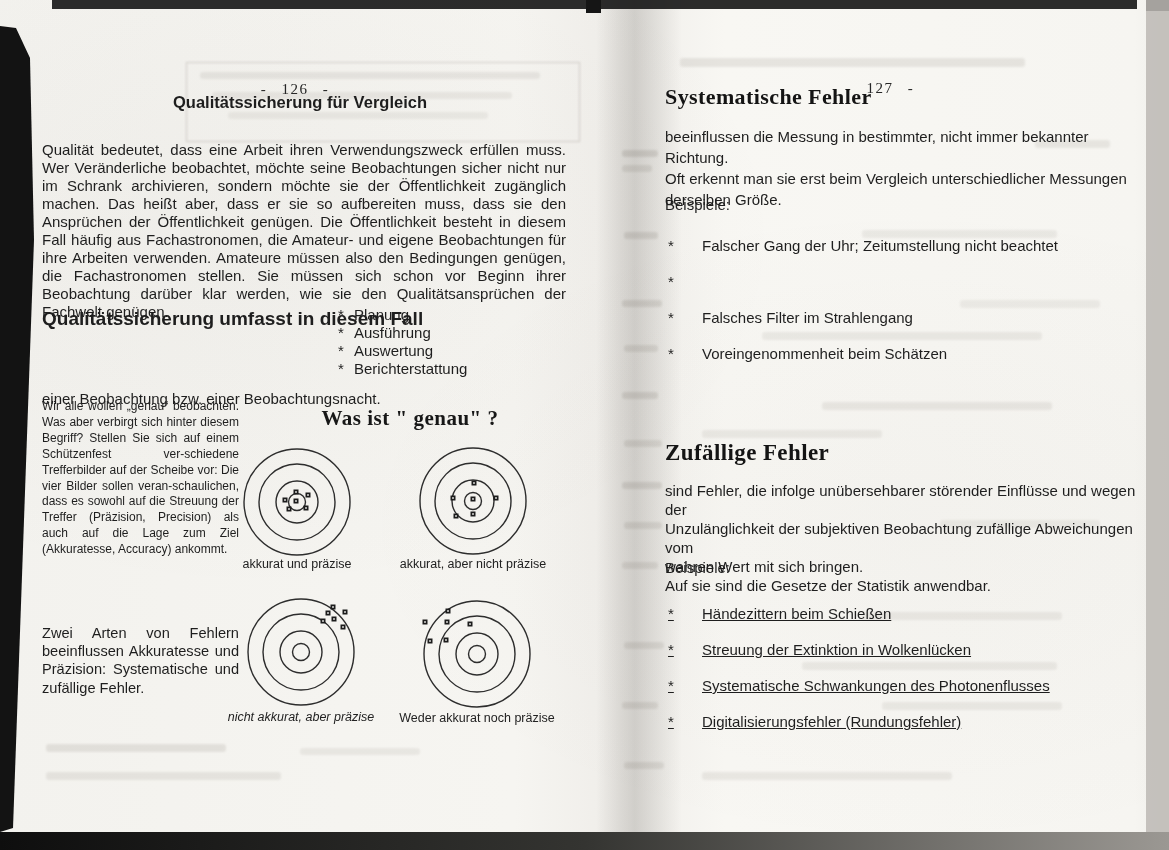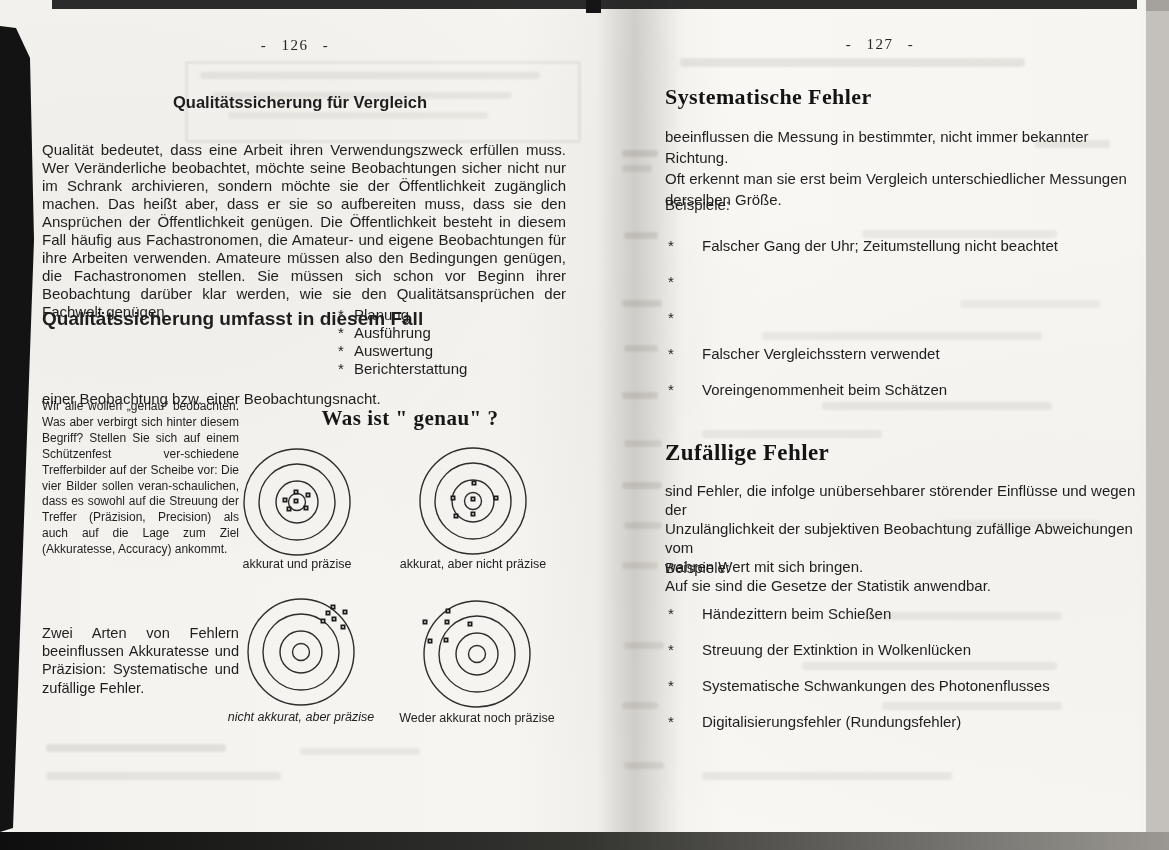--- a/index.html
+++ b/index.html
@@ -8,21 +8,21 @@
     font-family:"Liberation Sans",sans-serif;color:#1e1e1e;
     background:
       radial-gradient(ellipse at 22% 28%, rgba(60,50,40,0.03), transparent 42%),
       radial-gradient(ellipse at 78% 62%, rgba(60,50,40,0.025), transparent 45%),
       linear-gradient(90deg,#f3f2ee 0%,#f6f5f1 44%,#efede9 53%,#f8f7f3 62%,#f6f5f1 97%,#efeeea 100%);
   }
   .abs{position:absolute;}
   .ghost{position:absolute;background:#6a6257;border-radius:3px;filter:blur(1.2px);}
   .ghost-box{position:absolute;border:1.5px solid rgba(90,82,70,0.22);filter:blur(0.8px);}
   .pageno{position:absolute;font-family:"Liberation Serif",serif;font-size:15px;
-          letter-spacing:1.5px;word-spacing:9px;color:#262626;text-align:center;}
+          letter-spacing:1.5px;word-spacing:9px;color:#262626;text-align:center;margin-top:44px;}
   #pn-left{left:40px;top:37px;width:510px;}
   #pn-right{left:650px;top:36px;width:460px;}
   #ltitle{left:40px;top:93px;width:520px;text-align:center;font-weight:bold;font-size:16.5px;}
   #lsub{left:40px;top:114px;width:520px;text-align:center;font-size:15px;}
   #lintro{left:42px;top:141px;width:524px;font-size:15px;line-height:18px;text-align:justify;}
   #qslead{left:42px;top:308px;font-size:19px;font-weight:bold;}
   #qslist{left:338px;top:306px;font-size:15px;}
   #qslist .qrow{display:flex;line-height:18px;}
   #qslist .ast{width:16px;}
   #qstail{left:42px;top:390px;font-size:15px;}
@@ -38,21 +38,21 @@
   #rh1{left:665px;top:84px;font-size:22px;}
   #rh2{left:665px;top:440px;font-size:23px;}
   .rpara{position:absolute;left:665px;width:482px;font-size:15px;white-space:pre-line;}
   #rp1{top:126px;line-height:21px;}
   #rp2{top:481px;line-height:19px;}
   .blead{position:absolute;left:665px;font-size:15px;}
   #rb1{top:196px;}
   #rb2{top:559px;}
   .blist{position:absolute;left:668px;font-size:15px;}
   #rlist1{top:236px;}
-  #rlist2{top:604px;}
+  #rlist2{top:604px;text-decoration:underline;}
   .brow{display:flex;line-height:20px;margin-bottom:16px;}
   .brow .ast{width:34px;}
   .edges{position:absolute;left:0;top:0;pointer-events:none;}
 </style>
 </head>
 <body>
 
 <div class="sheet">
 
   <div id="ghost-layer">
@@ -207,24 +207,21 @@
   <div class="blist" id="rlist1">
     <div class="brow">
         <span class="ast">*</span>
         <span>Falscher Gang der Uhr; Zeitumstellung nicht beachtet</span>
       </div>
     <div class="brow">
         <span class="ast">*</span>
       </div>
     <div class="brow">
         <span class="ast">*</span>
-      </div>
-    <div class="brow">
-        <span class="ast">*</span>
-        <span>Falscher Vergleichsstern verwendet</span>
+        <span>Falsches Filter im Strahlengang</span>
       </div>
     <div class="brow">
         <span class="ast">*</span>
         <span>Voreingenommenheit beim Schätzen</span>
       </div>
   </div>
 
   <div class="rh" id="rh2">Zufällige Fehler</div>
   <div class="rpara" id="rp2">sind Fehler, die infolge unübersehbarer störender Einflüsse und wegen der
 Unzulänglichkeit der subjektiven Beobachtung zufällige Abweichungen vom

